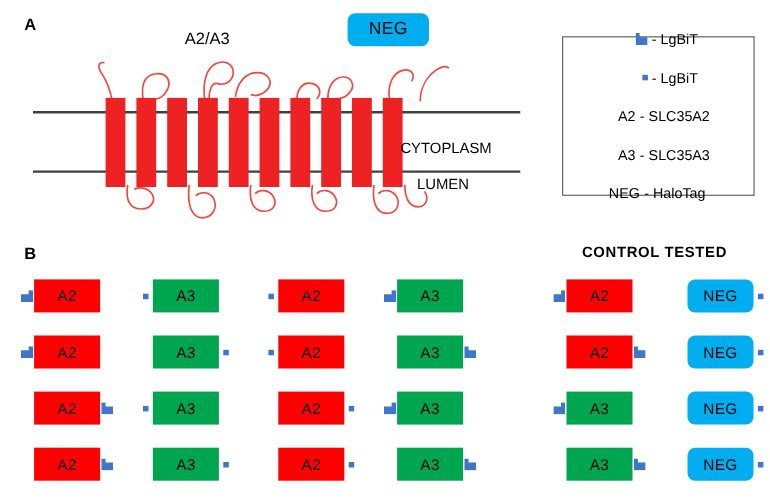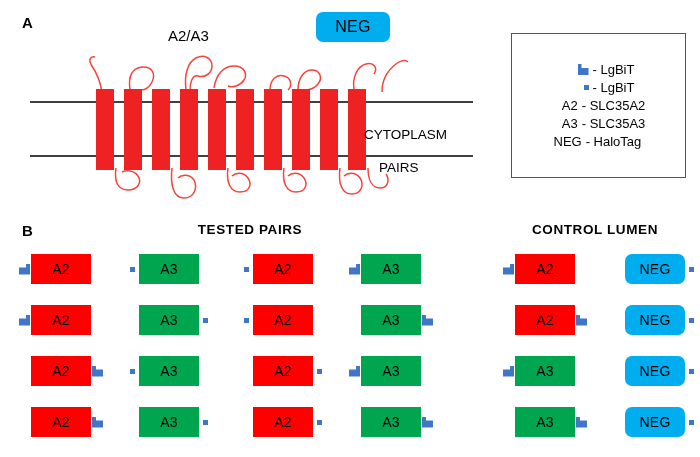--- a/index.html
+++ b/index.html
@@ -75,21 +75,21 @@
     top: 33px;
     width: 175px;
     height: 145px;
     border: 1px solid #555;
     background: #fff;
     box-sizing: border-box;
     display: flex;
     flex-direction: column;
     align-items: center;
     justify-content: center;
-    gap: 1px;
+    gap: 18px;
   }
   .legend-row {
     display: flex;
     align-items: center;
     justify-content: center;
     font-size: 13px;
     line-height: 17px;
     white-space: nowrap;
     width: 100%;
   }
@@ -206,21 +206,21 @@
         <rect x="236" y="89" width="18" height="81"></rect>
         <rect x="264" y="89" width="18" height="81"></rect>
         <rect x="292" y="89" width="18" height="81"></rect>
         <rect x="320" y="89" width="18" height="81"></rect>
         <rect x="348" y="89" width="18" height="81"></rect>
       </g>
     </svg>
   </div>
 
   <div class="plain-label" style="left:364px; top:87px;margin-top:40px;">CYTOPLASM</div>
-  <div class="plain-label" style="left:379px; top:160px;">PAIRS</div>
+  <div class="plain-label" style="left:379px; top:160px;">LUMEN</div>
 
   <div id="legend-box">
     <div class="legend-row">
       <span class="legend-key">
         <span class="tag-lg right"></span>
       </span>
       <span class="legend-text">- LgBiT</span>
     </div>
     <div class="legend-row">
       <span class="legend-key">
@@ -237,23 +237,22 @@
       <span class="legend-text">- SLC35A3</span>
     </div>
     <div class="legend-row">
       <span class="legend-key">NEG</span>
       <span class="legend-text">- HaloTag</span>
     </div>
   </div>
 
   <div class="panel-letter" style="left:22px; top:222px;">B</div>
 
-  <div class="section-title" style="left:110px; top:222px; width:280px;">TESTED PAIRS</div>
-
-  <div class="section-title" style="left:500px; top:222px; width:190px;">CONTROL LUMEN</div>
+
+  <div class="section-title" style="left:500px; top:222px; width:190px;">CONTROL TESTED</div>
 
   <div class="pairs-group" id="group-tested-1" style="left:18px; top:253px; width:200px; height:195px;">
       <div class="pair-row" style="top: 0px; left: 0px;">
         <div class="unit">
           <span class="slot">
             <span class="tag-lg left"></span>
           </span>
           <div class="chip red">A2</div>
           <span class="slot"></span>
         </div>

